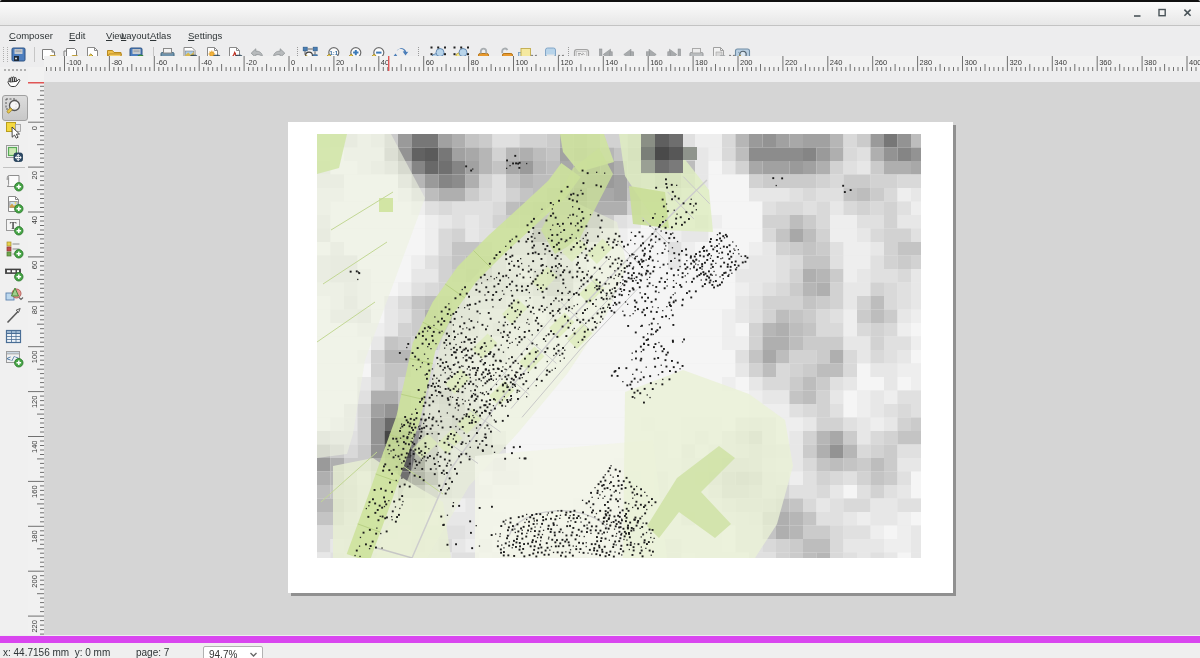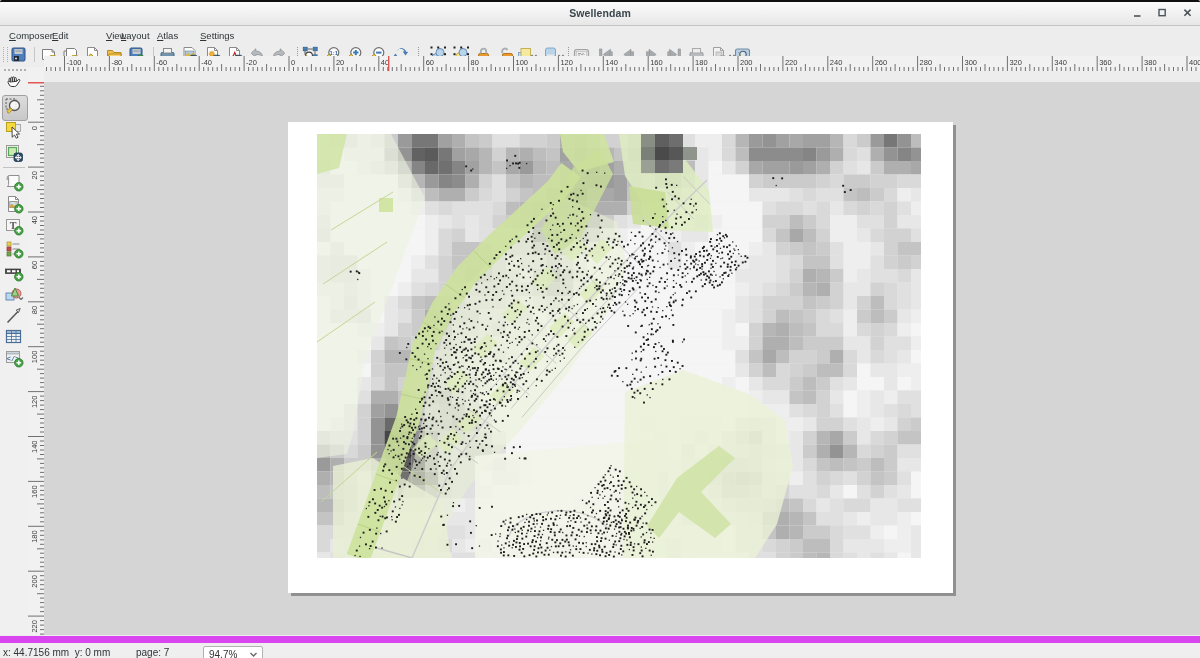--- a/index.html
+++ b/index.html
@@ -14,34 +14,33 @@
 #leftbar{position:absolute;left:0;top:67px;width:28px;height:568px;background:#f0f0f0}
 #vruler{position:absolute;left:28px;top:82px;width:16px;height:553px}
 #canvas{position:absolute;left:44px;top:82px;width:1156px;height:553px;background:#d5d5d5;overflow:hidden}
 #page{position:absolute;left:244px;top:40px;width:665px;height:471px;background:#fff;box-shadow:3px 3px 0 #909090}
 #statusbar{position:absolute;left:0;top:636px;width:1200px;height:22px;background:#efefef;border-top:7px solid #d946ef;font-size:10px;color:#2e3436}
 #combo{position:absolute;left:203px;top:3px;width:60px;height:32px;background:#fff;border:1px solid #b2b2b2;border-radius:2px;font-size:10px;color:#333;line-height:15px;padding-left:5px;box-sizing:border-box}
 </style></head><body>
 <div id="win">
 <div id="titlebar">
       <div class="cap"></div>
-      <div id="title">Swellendam</div>
 <svg style="position:absolute;left:1132px;top:8px" width="62" height="10" viewBox="0 0 62 10">
         <path d="M2 8h6.5" stroke="#4a5459" stroke-width="1.6"></path>
         <rect x="27" y="1.5" width="6.2" height="6.2" fill="none" stroke="#4a5459" stroke-width="1.4"></rect>
         <path d="M52.4 1.6l6.2 6.2M58.6 1.6l-6.2 6.2" stroke="#4a5459" stroke-width="1.6"></path>
       </svg>
 </div>
 <div id="menubar">
 <span class="mi" style="left:9px"><u>C</u>omposer</span>
-<span class="mi" style="left:52px"><u>E</u>dit</span>
+<span class="mi" style="left:69px"><u>E</u>dit</span>
 <span class="mi" style="left:106px"><u>V</u>iew</span>
 <span class="mi" style="left:121px"><u>L</u>ayout</span>
-<span class="mi" style="left:157px"><u>A</u>tlas</span>
-<span class="mi" style="left:200px"><u>S</u>ettings</span>
+<span class="mi" style="left:150px"><u>A</u>tlas</span>
+<span class="mi" style="left:188px"><u>S</u>ettings</span>
 </div>
 <div id="toolbar">
       <svg style="position:absolute;left:10px;top:1px" width="17" height="17" viewBox="0 0 17 17">
         <rect x="2" y="2" width="13" height="13" rx="1.2" fill="#4d7ebf" stroke="#2e5382" stroke-width="1"></rect>
         <rect x="4.5" y="3" width="8" height="5" rx=".5" fill="#c9cdd1"></rect>
         <path d="M5.5 4.2h6M5.5 5.6h6" stroke="#9aa0a6" stroke-width=".8"></path>
         <rect x="4" y="10" width="5" height="5" fill="#1e2a38"></rect>
         <circle cx="6" cy="12.5" r="1" fill="#e8e8e8"></circle>
       </svg>
       <svg style="position:absolute;left:40px;top:1px" width="17" height="17" viewBox="0 0 17 17">

